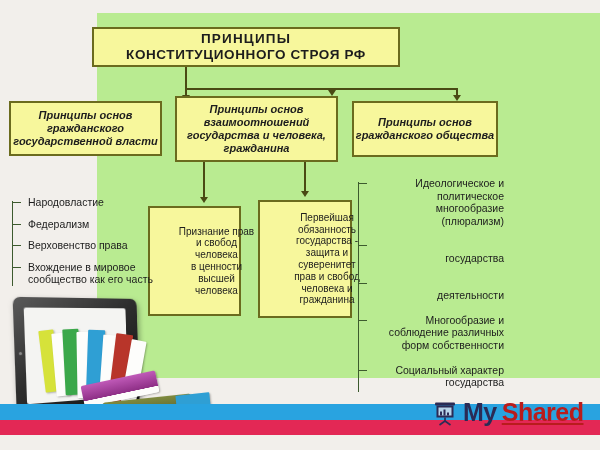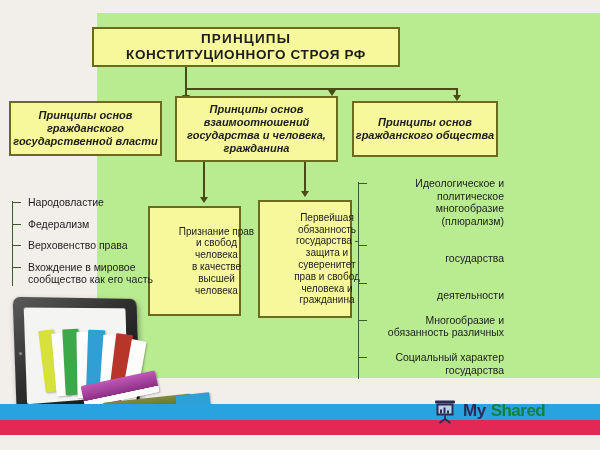--- a/index.html
+++ b/index.html
@@ -91,25 +91,25 @@
 
   
   #band-blue{position:absolute;left:0;top:404px;width:600px;height:16px;background:#29a3e0;}
   #band-red{position:absolute;left:0;top:420px;width:600px;height:15px;background:#e8२}
   #band-red{position:absolute;left:0;top:420px;width:600px;height:15px;background:#e32855;}
 
   
   #logo{
     position:absolute;left:432px;top:398px;
     display:flex;align-items:center;gap:5px;
-    font-size:17px;font-weight:bold;
+    font-size:25px;font-weight:bold;
     letter-spacing:-.5px;
   }
   #logo .my{color:#2b2b55;}
-  #logo .shared{color:#15803d;}
+  #logo .shared{color:#b91c1c;text-decoration:underline;}
   #logo-icon{width:26px;height:26px;display:block;}
 
   
   #artwork{position:absolute;left:4px;top:290px;width:200px;height:145px;}
   .tablet-body{
     position:absolute;left:12px;top:8px;width:128px;height:112px;
     background:linear-gradient(145deg,#5a5a5a 0%,#2d2d2d 45%,#111 100%);
     border-radius:7px;
     transform:perspective(300px) rotateY(16deg) rotateZ(-2deg);
     box-shadow:2px 3px 6px rgba(0,0,0,.35);
@@ -168,21 +168,21 @@
 
   <div class="conn vline" style="left:203px;top:162px;height:36px;"></div>
   <div class="arrow" style="left:199.5px;top:197px;"></div>
   <div class="conn vline" style="left:304px;top:162px;height:30px;"></div>
   <div class="arrow" style="left:300.5px;top:191px;"></div>
 
   <div class="ybox detail-box" id="detail-box-0">
     <span class="ln">Признание прав</span>
     <span class="ln">и свобод</span>
     <span class="ln">человека</span>
-    <span class="ln">в качестве</span>
+    <span class="ln">в ценности</span>
     <span class="ln">высшей</span>
     <span class="ln">человека</span>
   </div>
 
   <div class="ybox detail-box" id="detail-box-1">
     <span class="ln">Первейшая</span>
     <span class="ln">обязанность</span>
     <span class="ln">государства -</span>
     <span class="ln">защита и</span>
     <span class="ln">суверенитет</span>
@@ -218,21 +218,22 @@
     <div class="bitem">
       <br>
       <span>государства</span>
     </div>
     <div class="bitem">
       <br>
       <span>деятельности</span>
     </div>
     <div class="bitem">
       <span>Многообразие и</span><br>
-      <span>обязанность различных</span><br>
+      <span>соблюдение различных</span><br>
+      <span>форм собственности</span>
     </div>
     <div class="bitem">
       <span>Социальный характер</span><br>
       <span>государства</span>
     </div>
   </div>
 
   <div id="artwork">
     <div class="tablet-body">
       <div class="tablet-cam"></div>

